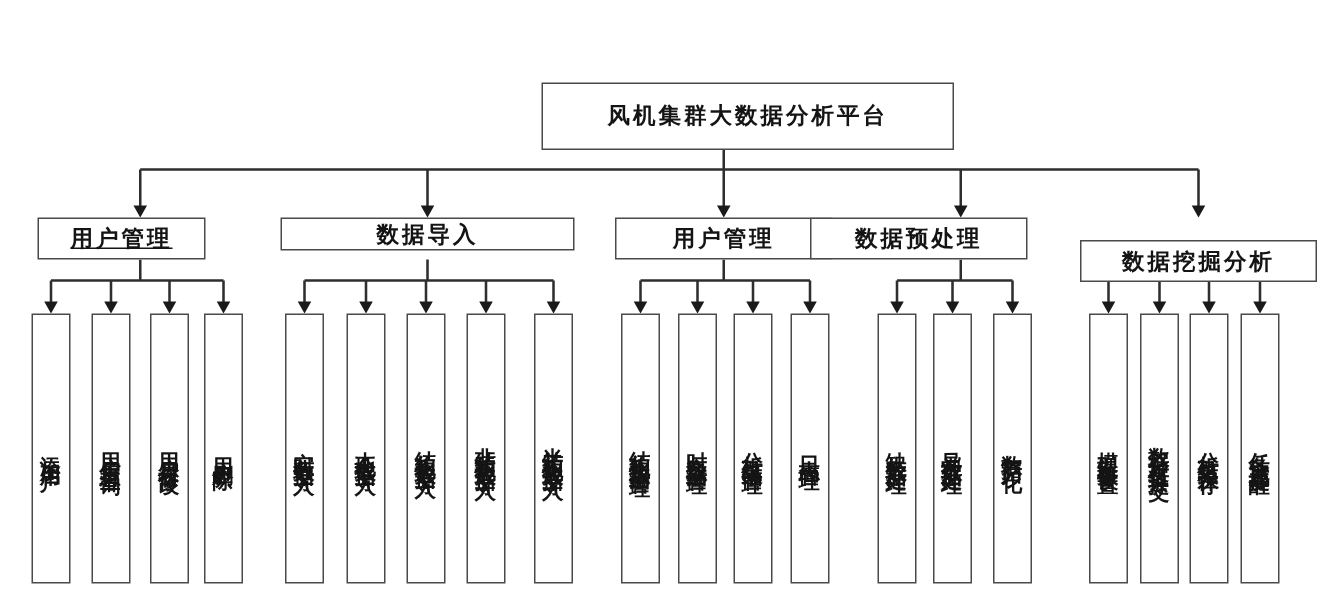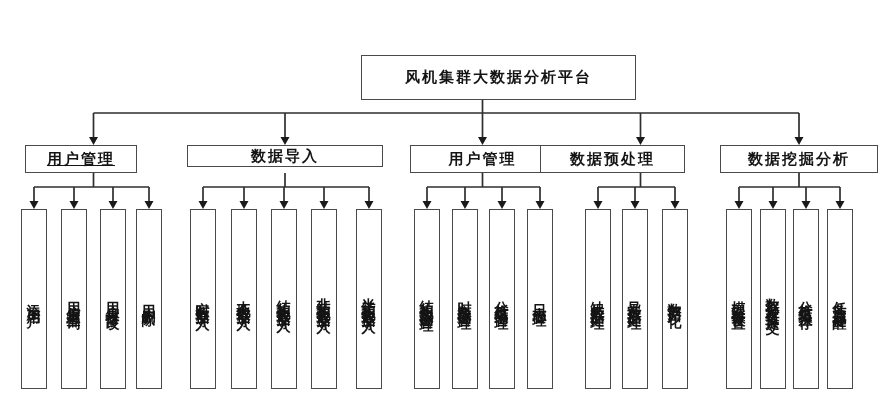--- a/index.html
+++ b/index.html
@@ -133,18 +133,18 @@
     <div class="node leaf" style="left: 356px; top: 209px; width: 26px; height: 180px;">半结构化数据导入</div>
     <div class="node branch" style="left: 410px; top: 145px; width: 145px; height: 28px;">用户管理</div>
     <div class="node leaf" style="left: 414px; top: 209px; width: 26px; height: 180px;">结构化数据管理</div>
     <div class="node leaf" style="left: 452px; top: 209px; width: 26px; height: 180px;">时序数据管理</div>
     <div class="node leaf" style="left: 489px; top: 209px; width: 26px; height: 180px;">分析结果管理</div>
     <div class="node leaf" style="left: 527px; top: 209px; width: 26px; height: 180px;">日志管理</div>
     <div class="node branch" style="left: 540px; top: 145px; width: 145px; height: 28px;">数据预处理</div>
     <div class="node leaf" style="left: 585px; top: 209px; width: 26px; height: 180px;">缺失数据处理</div>
     <div class="node leaf" style="left: 622px; top: 209px; width: 26px; height: 180px;">异常数据处理</div>
     <div class="node leaf" style="left: 662px; top: 209px; width: 26px; height: 180px;">数据归一化</div>
-    <div class="node branch" style="left: 720px; top: 145px; width: 158px; height: 28px;">数据挖掘分析</div>
+    <div class="node branch" style="left: 720px; top: 160px; width: 158px; height: 28px;">数据挖掘分析</div>
     <div class="node leaf" style="left: 726px; top: 209px; width: 26px; height: 180px;">模型参数设置</div>
     <div class="node leaf" style="left: 760px; top: 209px; width: 26px; height: 180px;">数据分析任务提交</div>
     <div class="node leaf" style="left: 793px; top: 209px; width: 26px; height: 180px;">分析结果保存</div>
     <div class="node leaf" style="left: 827px; top: 209px; width: 26px; height: 180px;">任务完成提醒</div>
   </div>
 
 </body></html>

